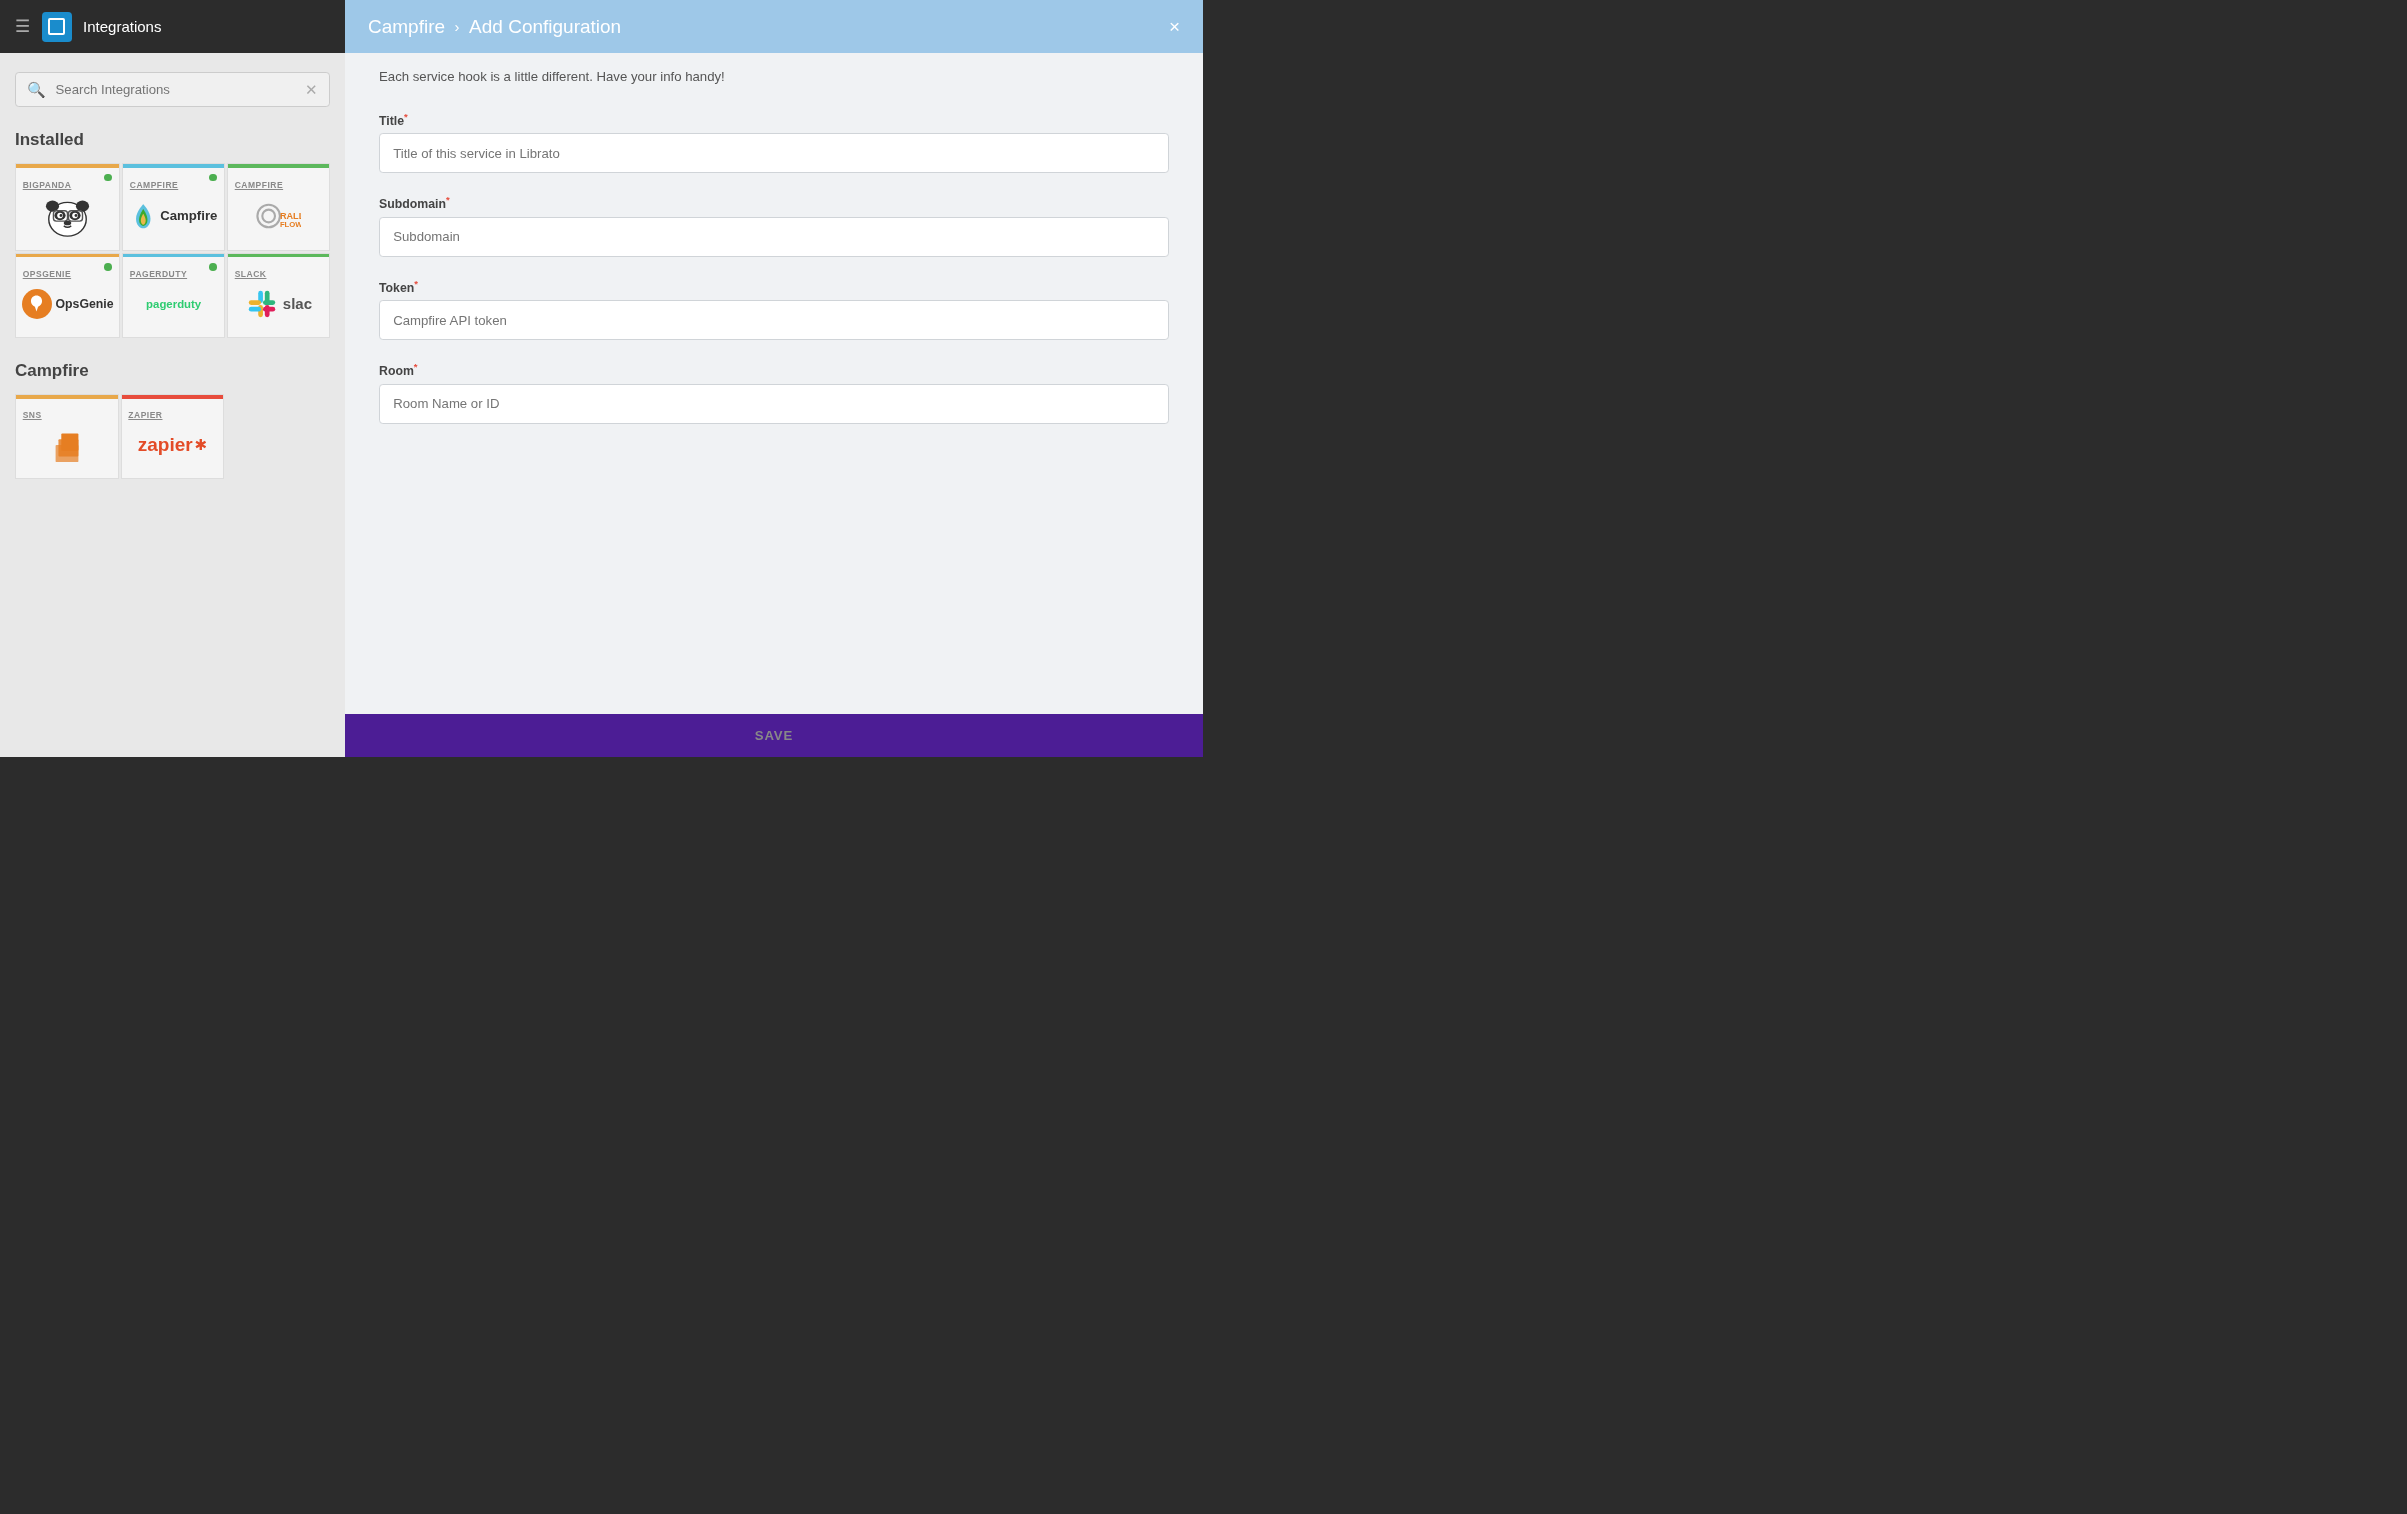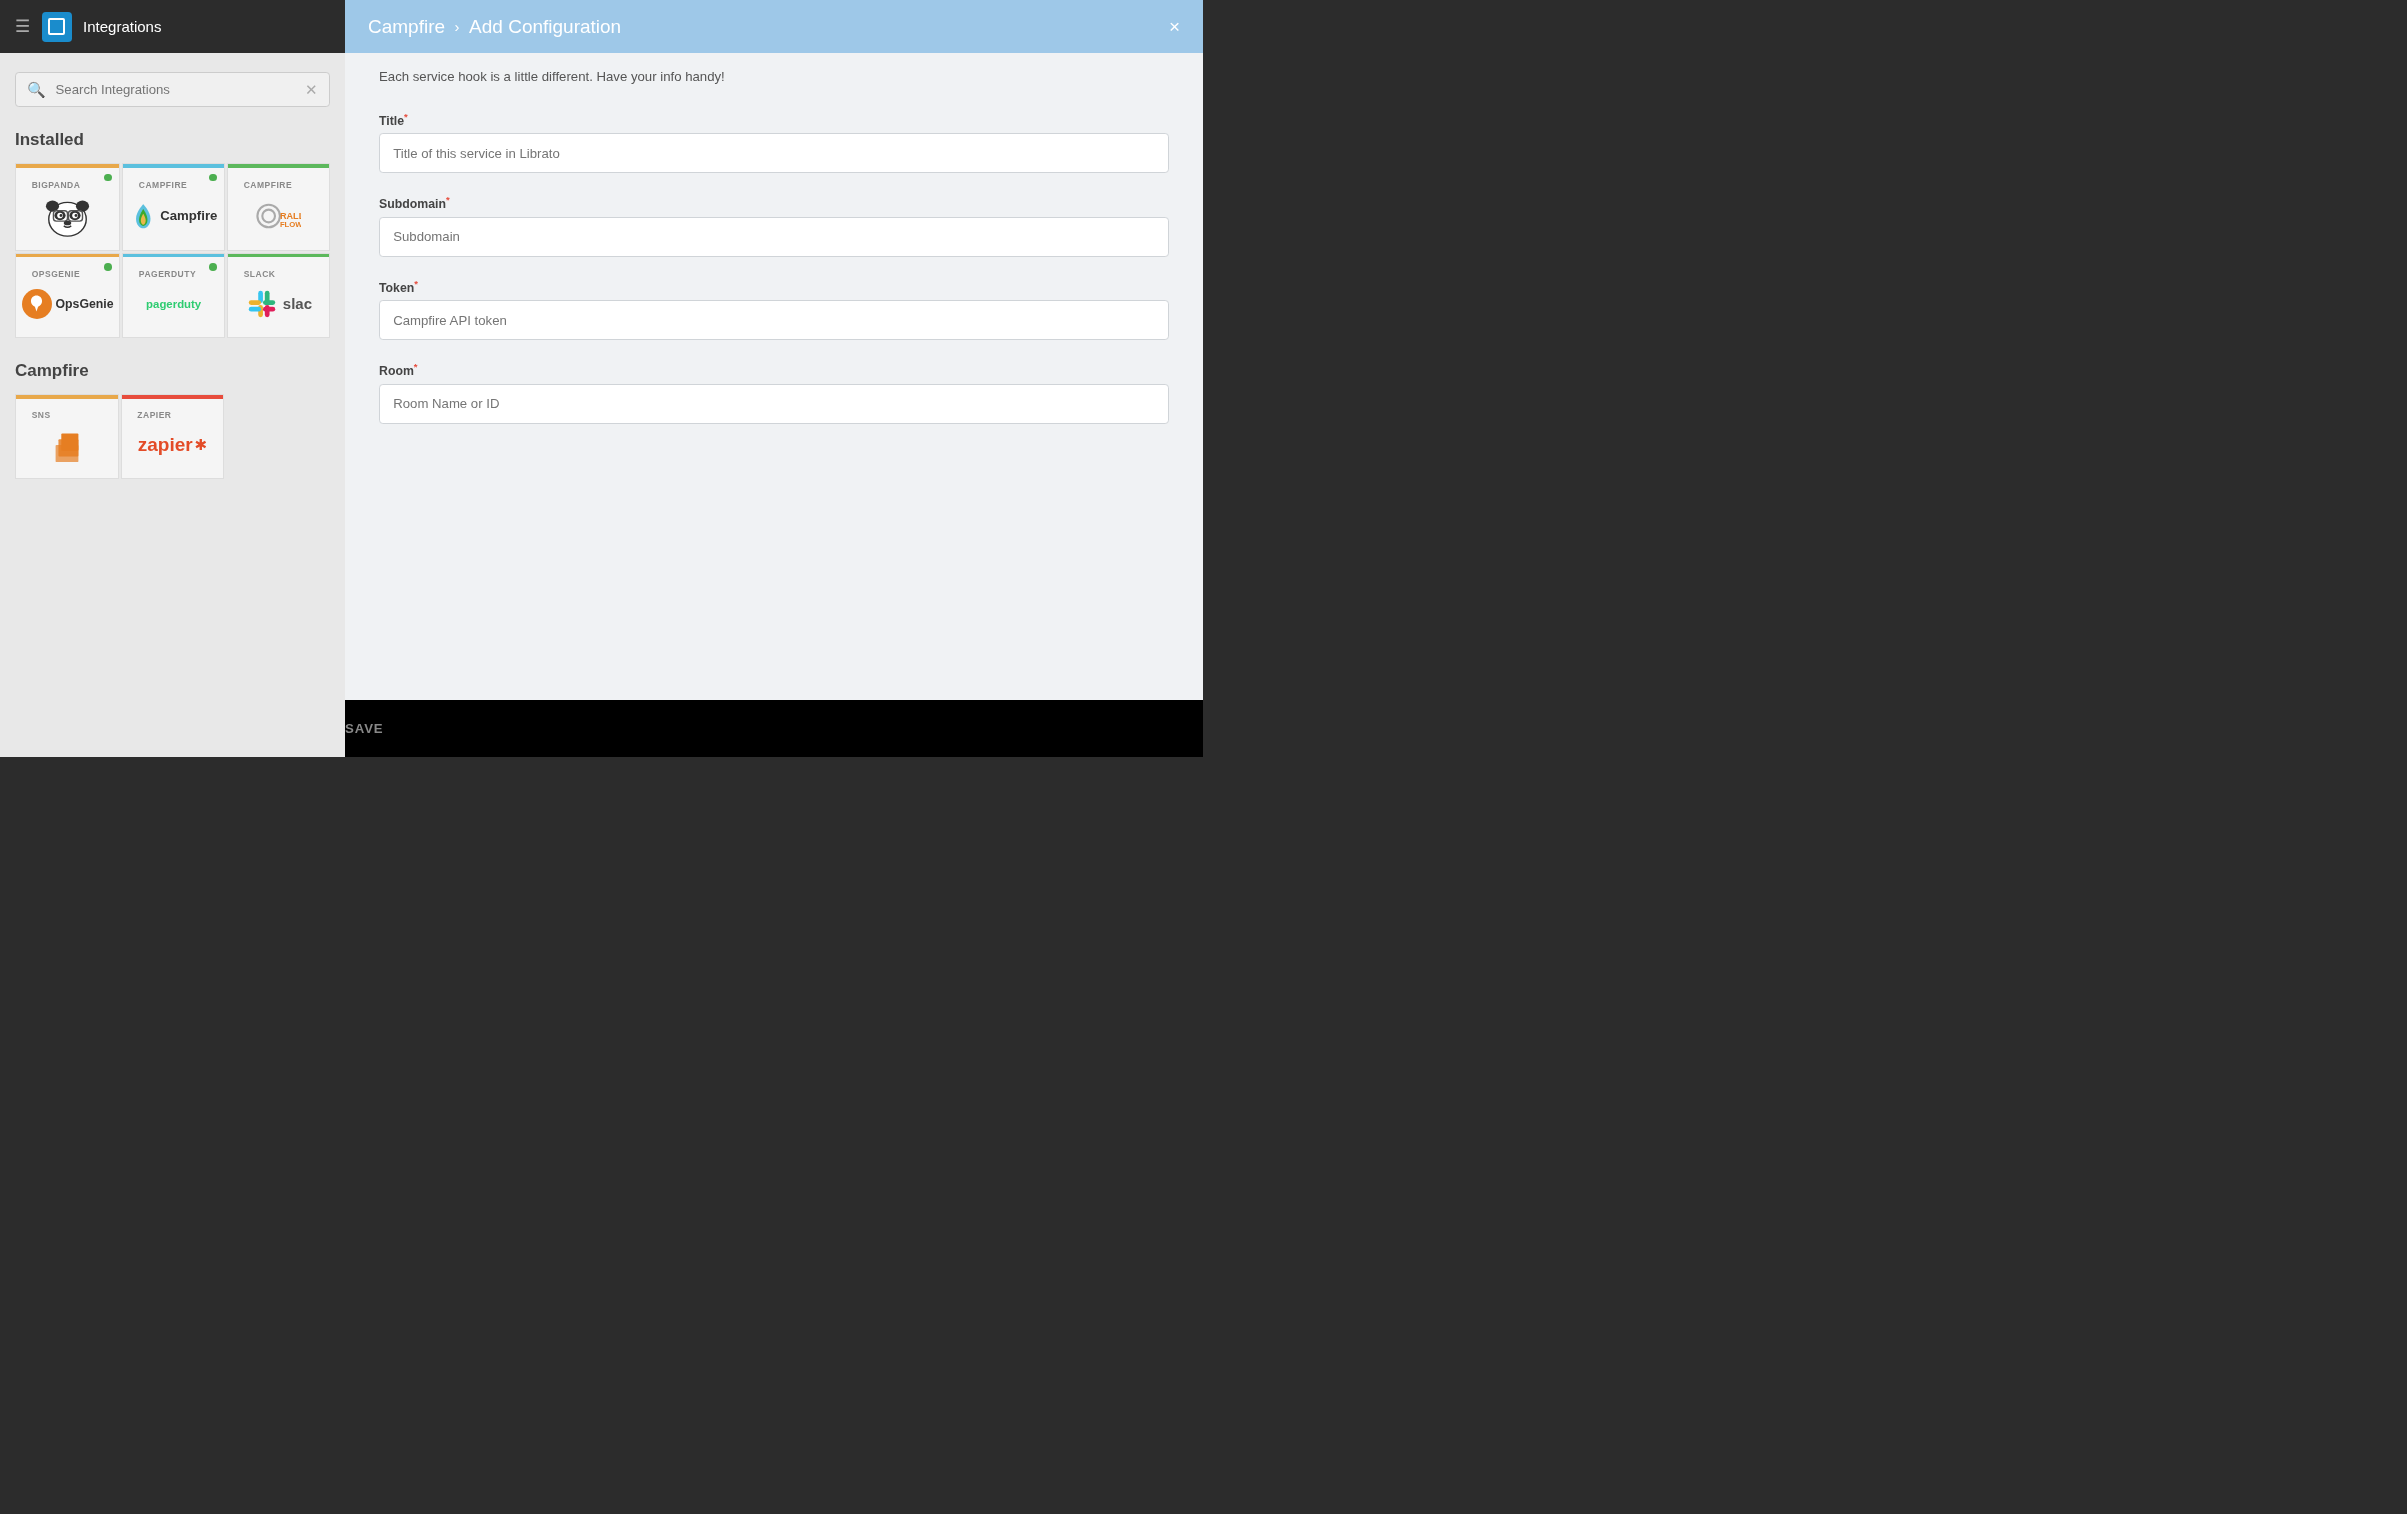--- a/index.html
+++ b/index.html
@@ -130,22 +130,23 @@
       top: 0; left: 0; right: 0;
       height: 3.8px;
     }
 
     .card-label {
       font-size: 8.5px;
       font-weight: 600;
       color: #888;
       align-self: flex-start;
       margin-top: 7.6px;
-      margin-left: 10px;
+      margin-left: 1px;
       letter-spacing: 0.5px;
+      text-decoration: underline;
     }
 
     .status-dot {
       position: absolute;
       top: 9.5px;
       right: 7.6px;
       width: 7.6px;
       height: 7.6px;
       border-radius: 50%;
       background: #4caf50;
@@ -294,25 +295,25 @@
       padding: 11.4px 13.2px;
       border: 0.9px solid #d0d4d8;
       border-radius: 3.8px;
       background: #fff;
       font-size: 13.2px;
       color: #999;
       outline: none;
     }
 
     .panel-footer {
-      background: #000000;
-      height: 57px;
-      display: flex;
-      align-items: center;
-      justify-content: flex-start;
+      background: #4c1d95;
+      height: 43px;
+      display: flex;
+      align-items: center;
+      justify-content: center;
     }
 
     .save-btn {
       background: transparent;
       border: none;
       font-size: 13.2px;
       font-weight: 600;
       color: #888;
       letter-spacing: 0.9px;
       text-transform: uppercase;

